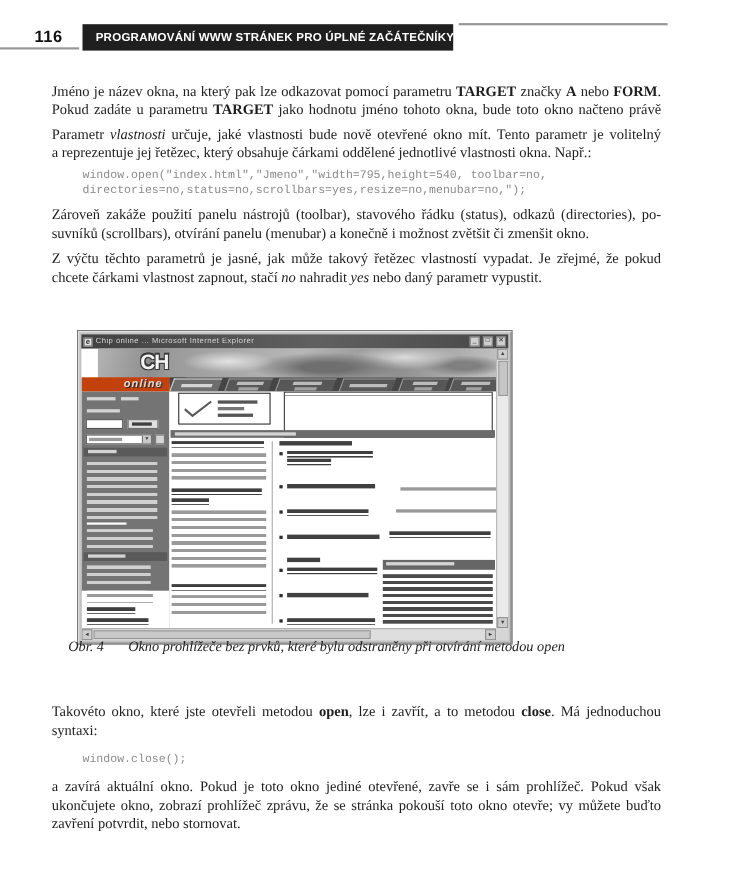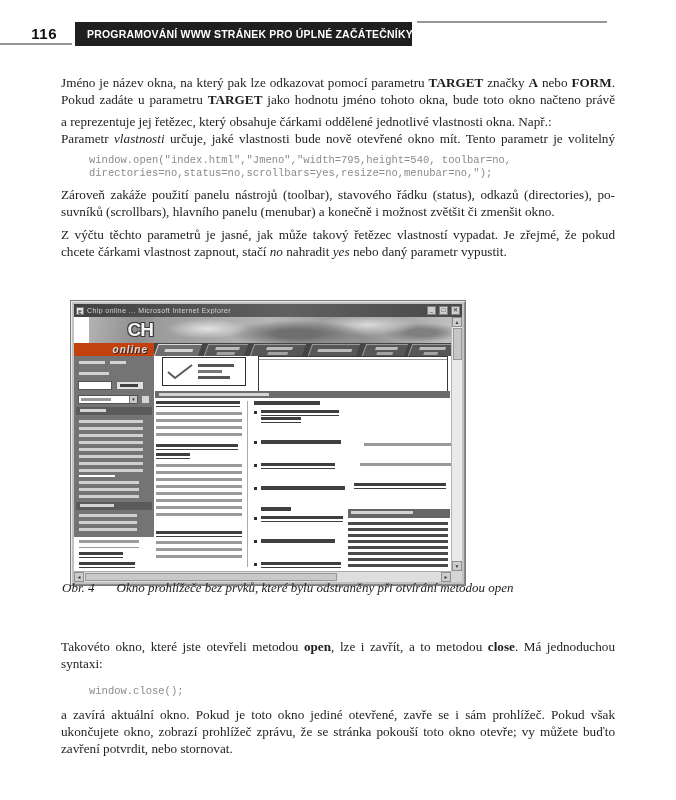--- a/index.html
+++ b/index.html
@@ -6,21 +6,21 @@
   html,body{width:676px;height:800px}
   body{position:relative;background:#fff;font-family:"Liberation Serif",serif;color:#1e1e1e;overflow:hidden}
   .abs{position:absolute}
   
   .pagenum{left:0;top:25px;width:57px;text-align:right;font:bold 15px "Liberation Sans",sans-serif;letter-spacing:.5px;color:#111}
   .rule{background:#979797;height:2px}
   .titlebar{left:75px;top:22px;width:337px;height:24px;background:#1f1f1f;color:#fff;
     font:bold 10.5px "Liberation Sans",sans-serif;line-height:24px;padding-left:12px;
     letter-spacing:.2px;white-space:nowrap}
   
-  .textcol{left:61px;width:554px;font-size:13.2px;line-height:17px}
+  .textcol{left:47px;width:554px;font-size:13.2px;line-height:17px}
   .ln{text-align:justify}
   .j{text-align-last:justify}
   .b{font-weight:bold}
   .i{font-style:italic}
   .m{font-family:"Liberation Mono",monospace;font-size:11px;color:#6e6e6e}
   .code{font-family:"Liberation Mono",monospace;font-size:10.5px;line-height:13px;color:#8b8b8b;margin-left:28px}
   .caption{left:62px;top:580px;font-style:italic;font-size:13px;color:#222}
   .caplabel{margin-right:22px}
   
   #fig{left:70px;top:300px;width:396px;height:286px;background:#c2c2c2;border:1px solid #7a7a7a;
@@ -78,30 +78,30 @@
 <div class="abs rule" style="left:0;top:43px;width:72px"></div>
 <div class="abs titlebar">PROGRAMOVÁNÍ WWW STRÁNEK PRO ÚPLNÉ ZAČÁTEČNÍKY</div>
 <div class="abs rule" style="left:417px;top:21px;width:190px"></div>
 
 <div class="abs textcol" style="top:74px">
   <div>
     <div class="ln j"><span>Jméno je název okna, na který pak lze odkazovat pomocí parametru </span><span class="b">TARGET</span><span> značky </span><span class="b">A</span><span> nebo </span><span class="b">FORM</span><span>.</span></div>
     <div class="ln j"><span>Pokud zadáte u parametru </span><span class="b">TARGET</span><span> jako hodnotu jméno tohoto okna, bude toto okno načteno právě</span></div>
   </div>
   <div style="margin-top:5px">
+    <div class="ln j"><span>Parametr </span><span class="i">vlastnosti</span><span> určuje, jaké vlastnosti bude nově otevřené okno mít. Tento parametr je volitelný</span></div>
     <div class="ln"><span>a reprezentuje jej řetězec, který obsahuje čárkami oddělené jednotlivé vlastnosti okna. Např.:</span></div>
-    <div class="ln j"><span>Parametr </span><span class="i">vlastnosti</span><span> určuje, jaké vlastnosti bude nově otevřené okno mít. Tento parametr je volitelný</span></div>
   </div>
   <div class="code" style="margin-top:7px">
     <div>window.open("index.html","Jmeno","width=795,height=540, toolbar=no,</div>
     <div>directories=no,status=no,scrollbars=yes,resize=no,menubar=no,");</div>
   </div>
   <div style="margin-top:6px">
     <div class="ln j"><span>Zároveň zakáže použití panelu nástrojů (toolbar), stavového řádku (status), odkazů (directories), po-</span></div>
-    <div class="ln"><span>suvníků (scrollbars), hlavního panelu (menubar) a konečně i možnost zvětšit či zmenšit okno.</span></div>
+    <div class="ln"><span>suvníků (scrollbars), otvírání panelu (menubar) a konečně i možnost zvětšit či zmenšit okno.</span></div>
   </div>
   <div style="margin-top:6px">
     <div class="ln j"><span>Z výčtu těchto parametrů je jasné, jak může takový řetězec vlastností vypadat. Je zřejmé, že pokud</span></div>
     <div class="ln"><span>chcete čárkami vlastnost zapnout, stačí </span><span class="i">no</span><span> nahradit </span><span class="i">yes</span><span> nebo daný parametr vypustit.</span></div>
   </div>
 </div>
 
 <div class="abs" id="fig">
  <div class="winblur">
 

